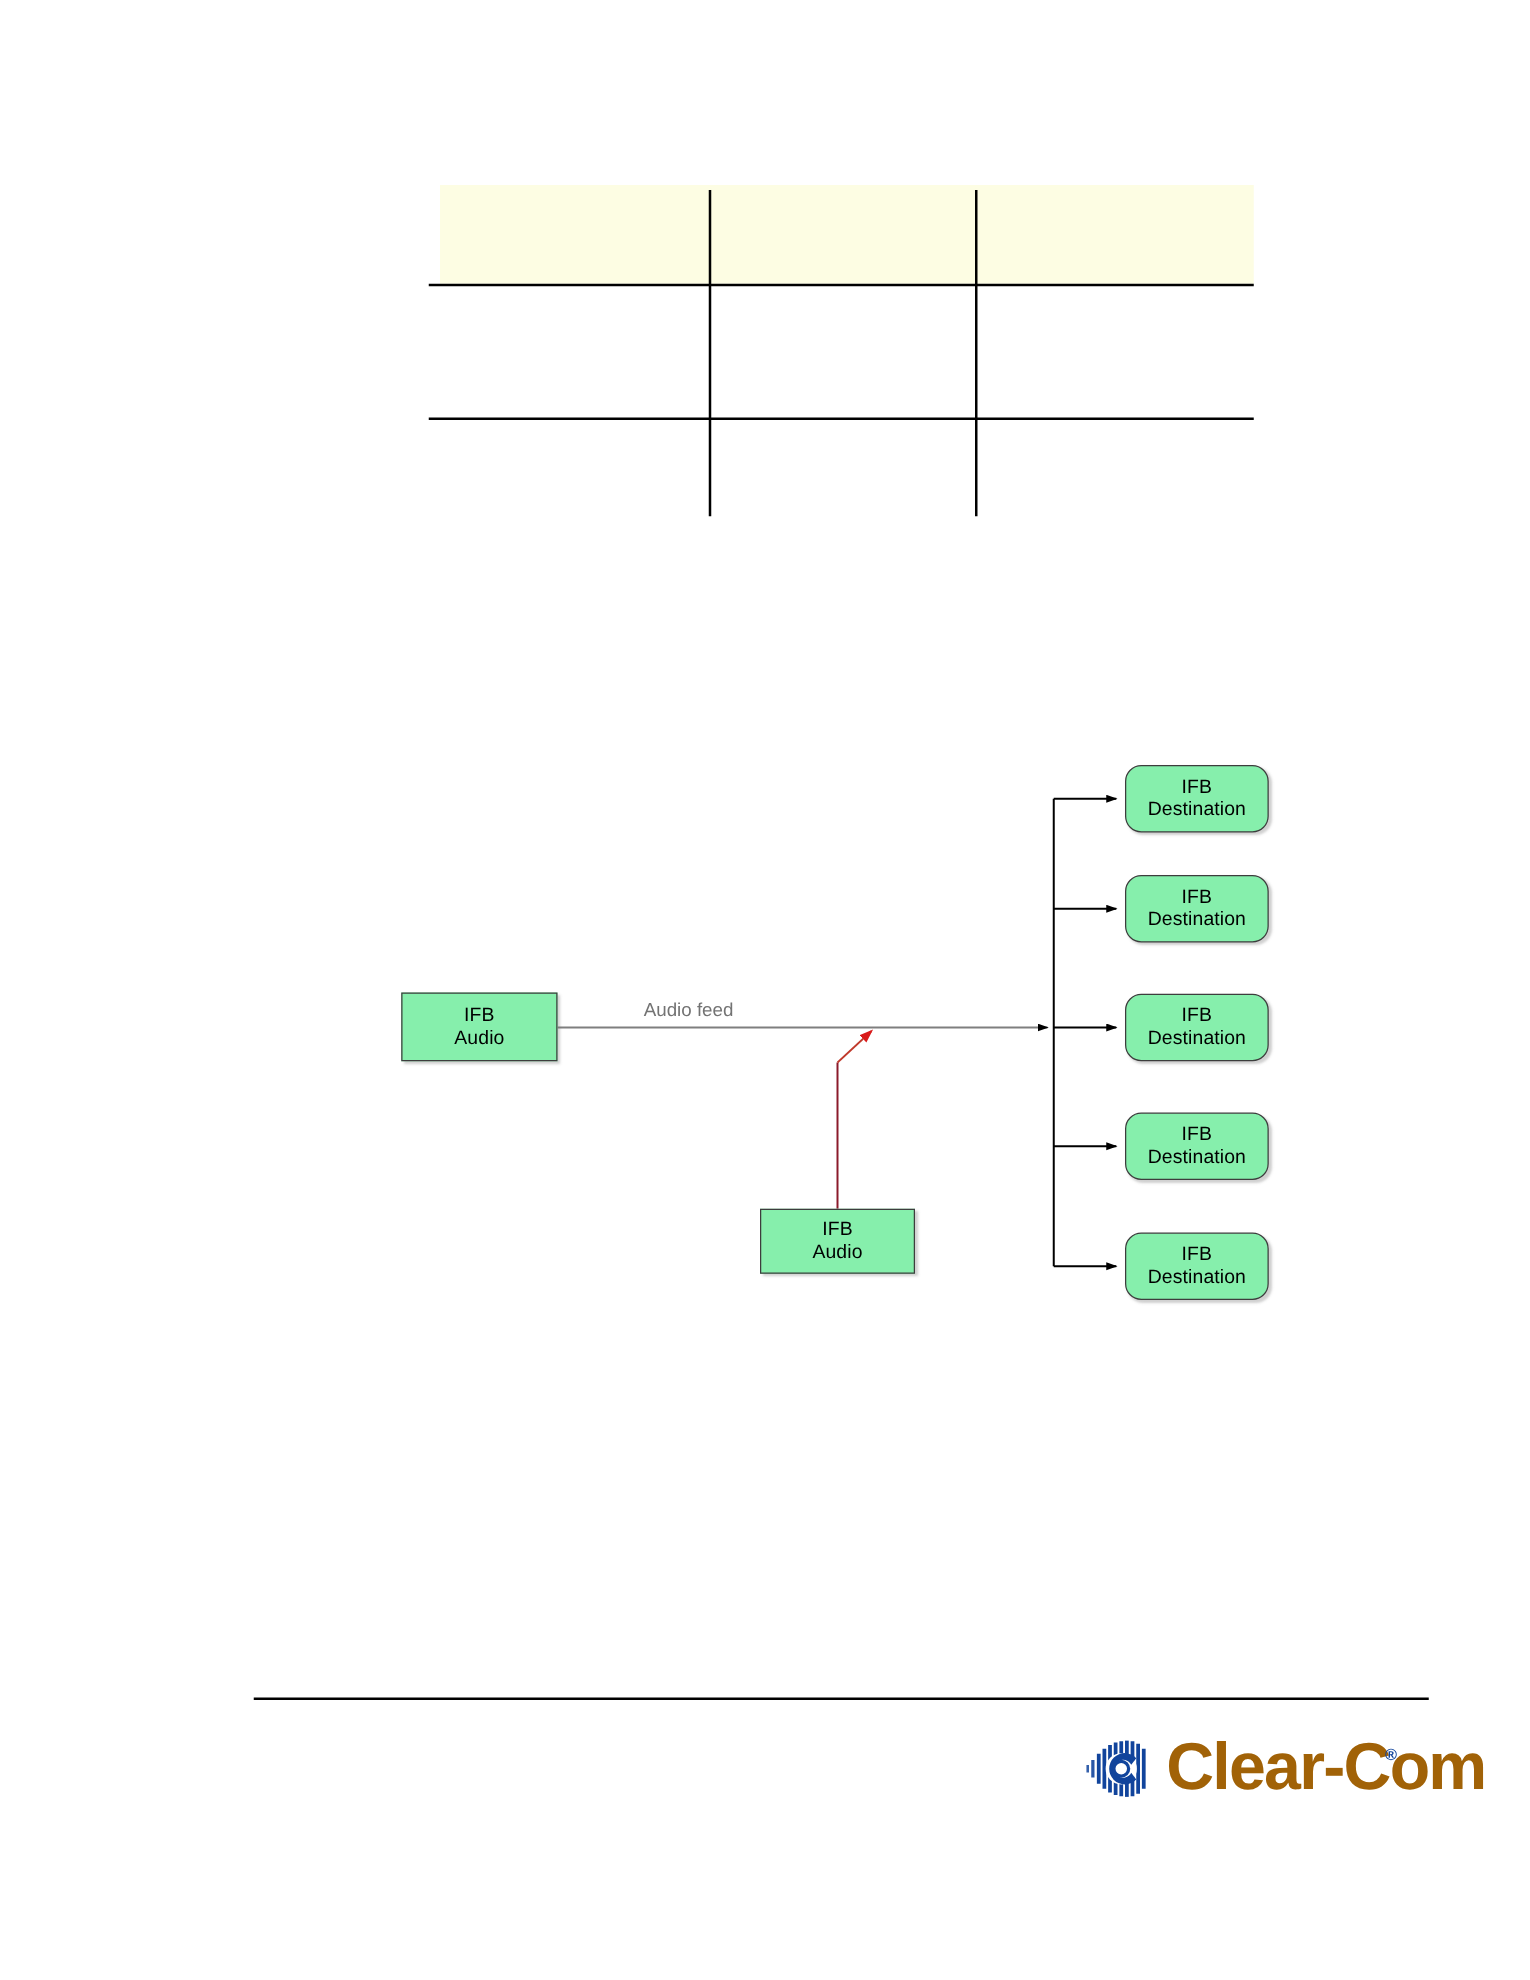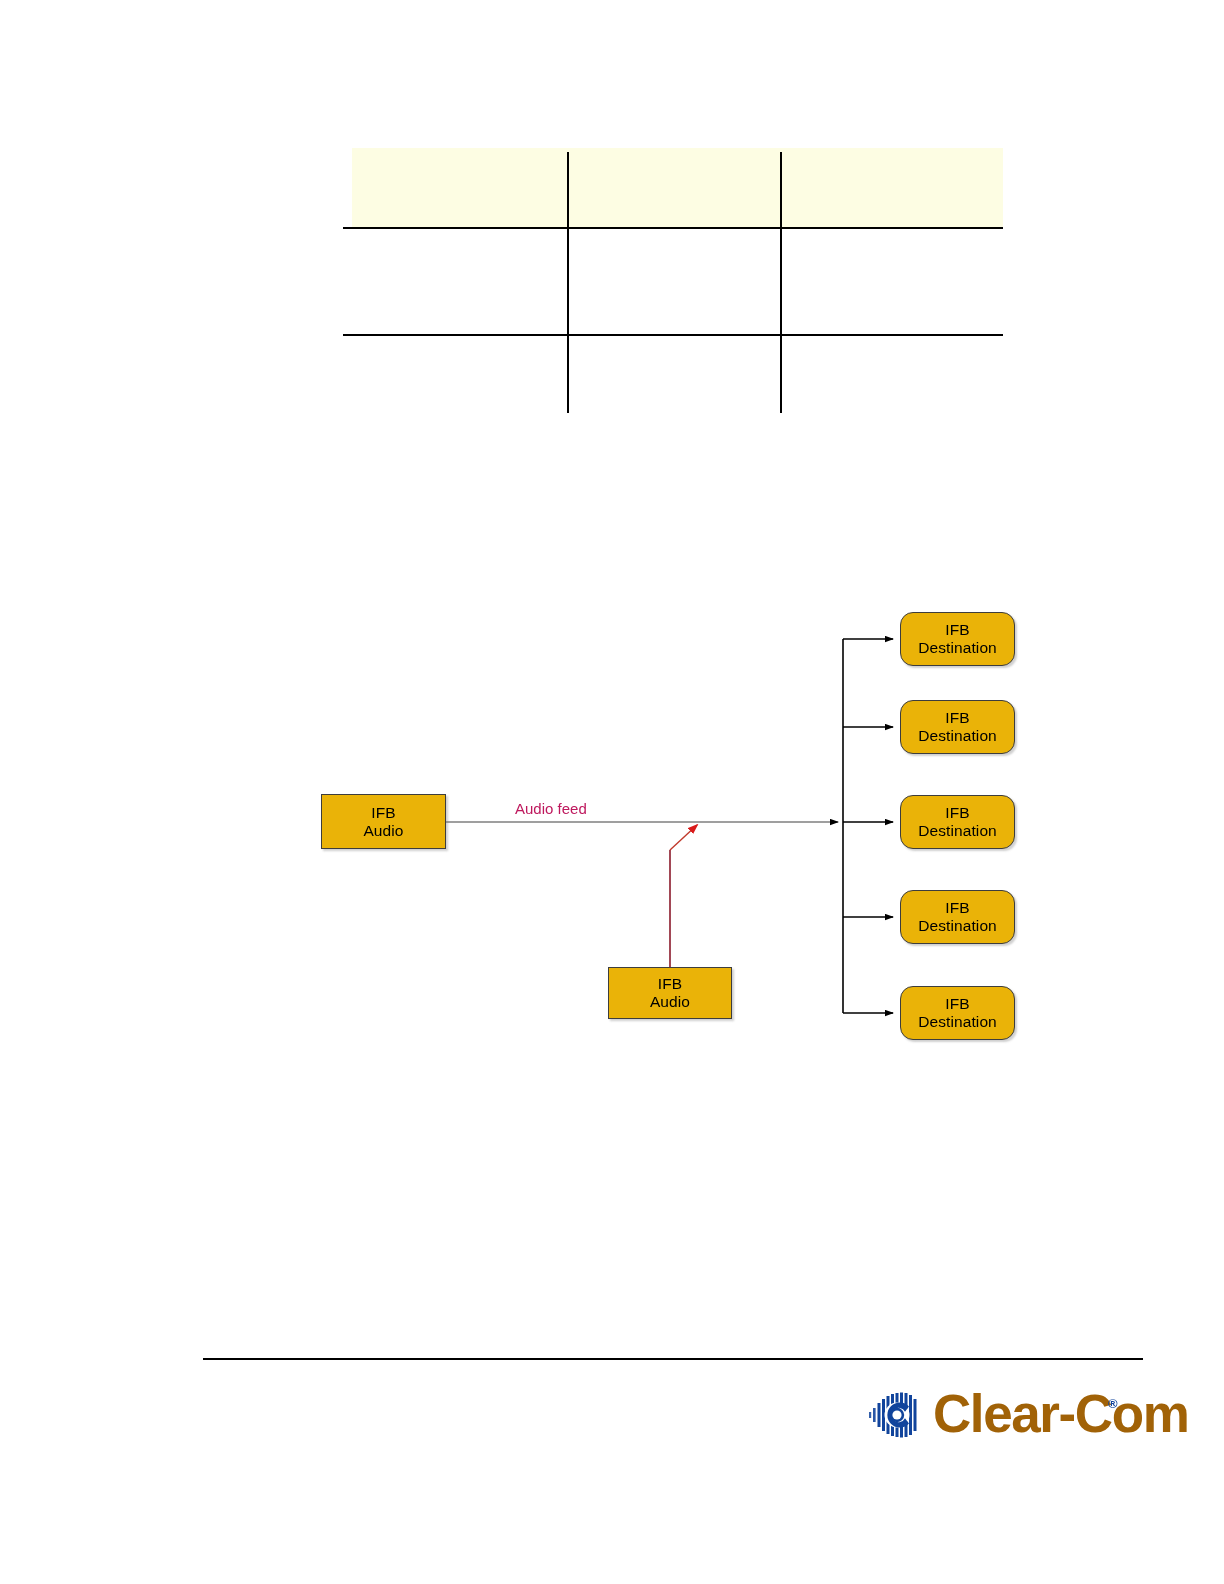--- a/index.html
+++ b/index.html
@@ -57,40 +57,40 @@
     left: 0px;
     top: 560px;
     width: 1224px;
     height: 500px;
   }
   #diagram svg { display: block; }
 
   .node-box {
     position: absolute;
     box-sizing: border-box;
-    background: #eab308;
+    background: #86efac;
     border: 1.3px solid #3d3d3d;
     text-align: left;
     color: #000000;
     font-size: 15.5px;
     line-height: 18px;
     letter-spacing: 0.1px;
     display: flex;
     flex-direction: column;
     align-items: center;
     justify-content: center;
     box-shadow: 2px 2px 2px rgba(120,120,120,0.35);
   }
   .node-box.rounded { border-radius: 13px; }
   .node-line { display: block; white-space: nowrap; }
 
   .edge-label {
     position: absolute;
     font-size: 15px;
-    color: #be185d;
+    color: #737373;
     white-space: nowrap;
   }
   .note-label {
     position: absolute;
     font-size: 15px;
     line-height: 19.5px;
     color: #101010;
     text-align: center;
     white-space: pre-line;
   }

